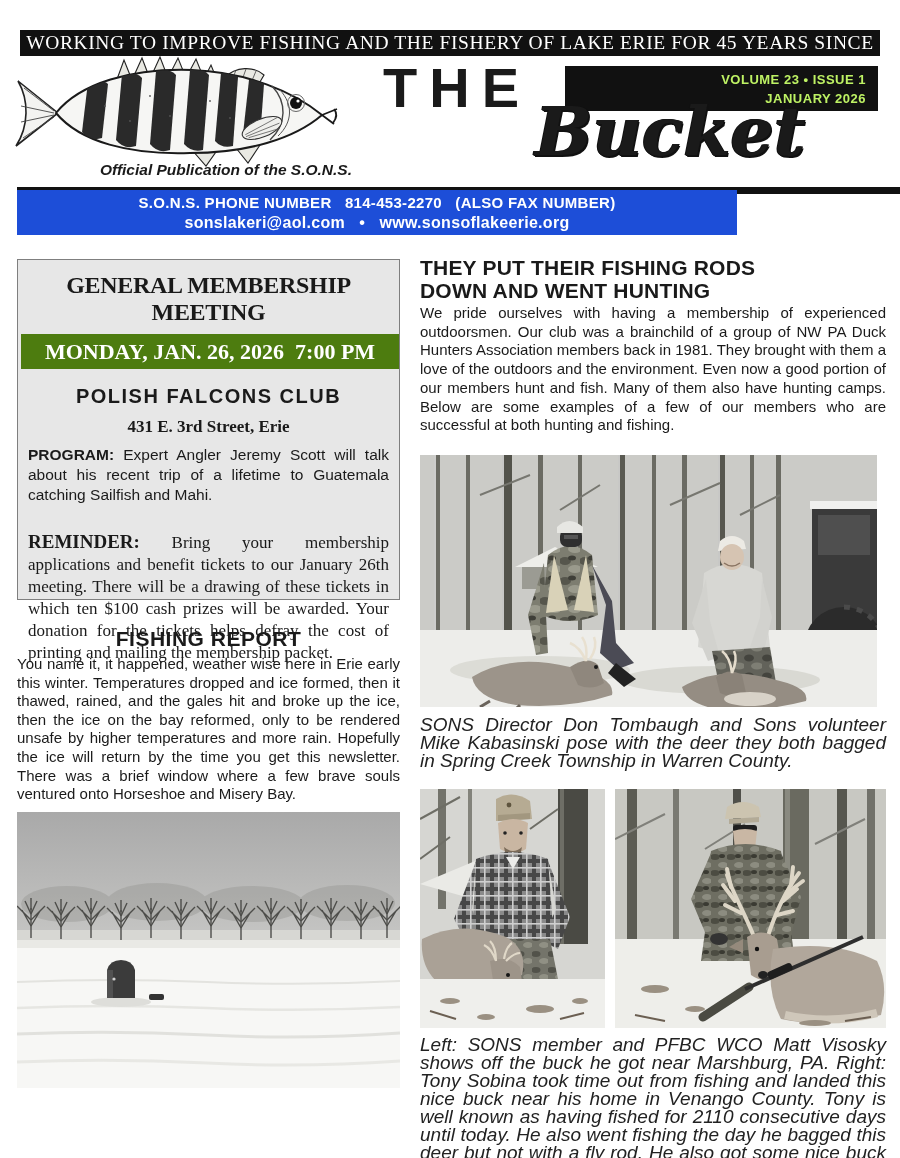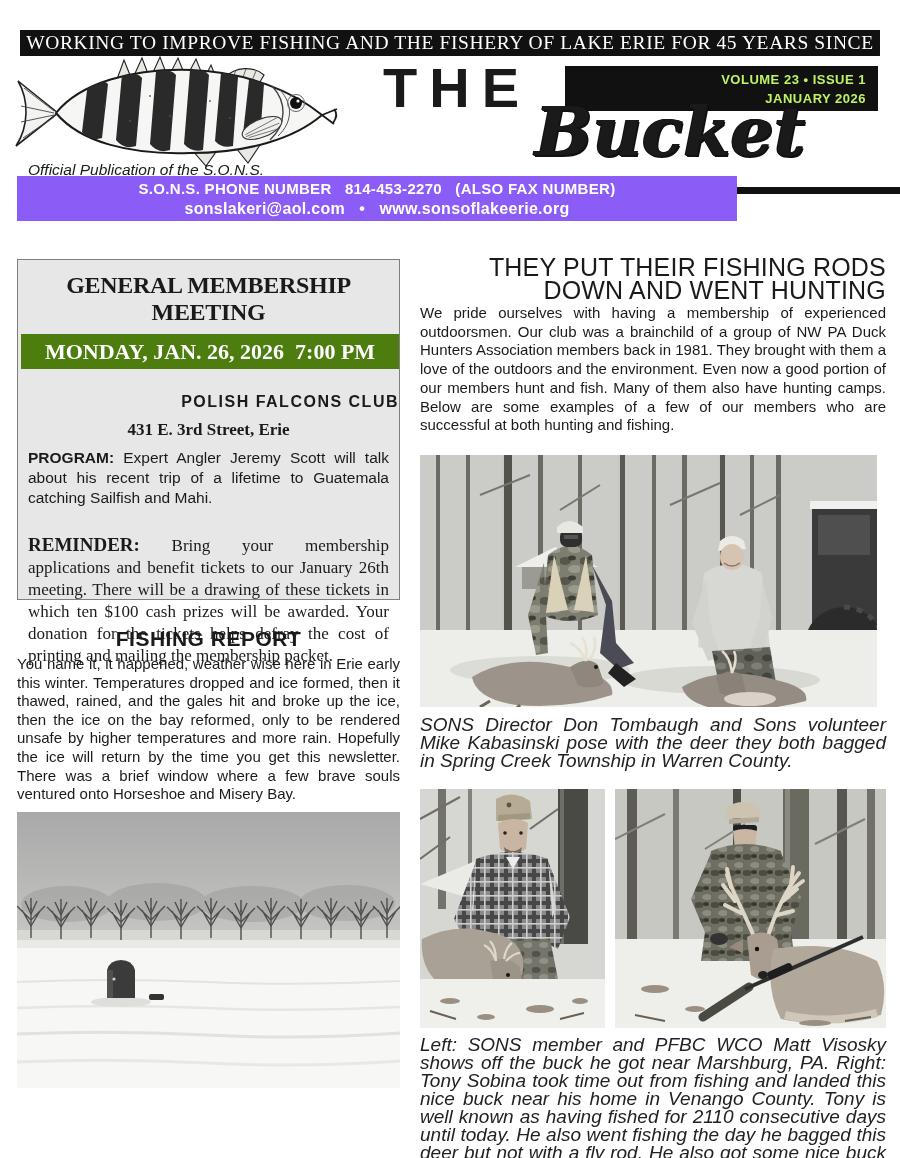--- a/index.html
+++ b/index.html
@@ -8,62 +8,62 @@
   .abs { position:absolute; }
   .pre { white-space:pre; }
   .just { text-align:justify; }
   .serif { font-family:"Liberation Serif","DejaVu Serif",serif; }
 
   
   .top-banner { left:20px; top:30px; width:860px; height:26px; background:#111;
     color:#fff; text-align:center; line-height:26px; font-size:19.5px; letter-spacing:.6px;
     font-family:"Liberation Serif","DejaVu Serif",serif; }
   .fish-logo { left:10px; top:56px; width:335px; height:112px; }
-  .official-pub { left:28px; top:161px; width:324px; text-align:left;
-    font-size:15.5px; font-weight:normal; font-style:italic; }
+  .official-pub { left:28px; top:161px; width:324px; text-align:right;
+    font-size:15.5px; font-weight:bold; font-style:italic; }
   .the-title { left:383px; top:60px; font-size:56px; font-weight:bold; letter-spacing:12px; line-height:1; }
   .volume-box { left:565px; top:66px; width:313px; height:45px; background:#111; color:#bef264;
     text-align:right; padding:4px 12px 0 0; }
   .volume-box div { font-size:13px; font-weight:bold; line-height:19px; letter-spacing:.5px; }
   .bucket-title { left:450px; top:94px; width:440px; text-align:center;
     font-family:"DejaVu Serif","Liberation Serif",serif; font-style:italic; font-weight:bold;
     font-size:68px; line-height:1.1;
     text-shadow:1px 0 #111,-1px 0 #111,0 1px #111,1.5px 1.5px 0 #111; }
   .phonebar-strip { left:17px; top:187px; width:883px; height:7px; background:#111; }
-  .phonebar { left:17px; top:176px; width:720px; height:45px; background:#8b5cf6; color:#fff;
+  .phonebar { left:17px; top:190px; width:720px; height:45px; background:#1d4ed8; color:#fff;
     text-align:center; padding-top:3px; }
   .phonebar .l1 { font-size:15px; font-weight:bold; line-height:20px; letter-spacing:.3px; }
   .phonebar .l2 { font-size:16px; font-weight:bold; line-height:20px; letter-spacing:.3px; }
 
   
   .meeting-box { left:17px; top:259px; width:383px; height:341px; background:#e7e7e7;
     border:1px solid #7f7f7f; }
   .meeting-title { margin-top:12px; text-align:center; font-size:24px; font-weight:bold;
     font-family:"Liberation Serif","DejaVu Serif",serif; letter-spacing:-.3px; }
   .meeting-datebar { margin:8px 0 0 3px; height:35px; background:#4d7c0f; color:#fff;
     text-align:center; line-height:35px; font-size:22px; font-weight:bold;
     font-family:"Liberation Serif","DejaVu Serif",serif; white-space:pre; }
-  .meeting-venue { margin-top:24px; text-align:right; font-size:16px; font-weight:bold; letter-spacing:1.5px; }
+  .meeting-venue { margin-top:16px; text-align:center; font-size:20px; font-weight:bold; letter-spacing:1.5px; }
   .meeting-address { margin-top:9px; text-align:center; font-size:17px; font-weight:bold;
     font-family:"Liberation Serif","DejaVu Serif",serif; }
   .program-para { margin:8px 10px 4px 10px; font-size:15.5px; line-height:20px; }
   .program-para b { font-weight:bold; }
   .reminder-para { margin:26px 10px 0 10px; font-size:17px; line-height:22px;
     font-family:"Liberation Serif","DejaVu Serif",serif; }
   .reminder-para b { font-size:19px; }
   .report-heading { left:17px; top:627px; width:383px; text-align:center;
     font-size:21px; font-weight:bold; letter-spacing:.5px; }
   .report-body { left:17px; top:655px; width:383px; font-size:15px; line-height:18.6px; }
   .bay-photo { left:17px; top:812px; width:383px; height:276px; }
   .caption { font-style:italic; font-size:19px; line-height:18px; color:#222; }
   .bay-caption { left:17px; top:1100px; width:383px; }
 
   
-  .article-heading { left:420px; top:256px; width:466px; text-align:right;
-    font-size:25px; font-weight:normal; line-height:23px; letter-spacing:.2px; }
+  .article-heading { left:420px; top:256px; width:466px; text-align:left;
+    font-size:21px; font-weight:bold; line-height:23px; letter-spacing:.2px; }
   .article-body { left:420px; top:304px; width:466px; font-size:15px; line-height:18.7px; }
   .hunters-photo { left:420px; top:455px; width:457px; height:252px; }
   .caption1 { left:420px; top:716px; width:466px; }
   .visosky-photo { left:420px; top:789px; width:185px; height:239px; }
   .sobina-photo { left:615px; top:789px; width:271px; height:239px; }
   .caption2 { left:420px; top:1036px; width:466px; }
   svg { display:block; }
 </style>
 </head>
 <body>

